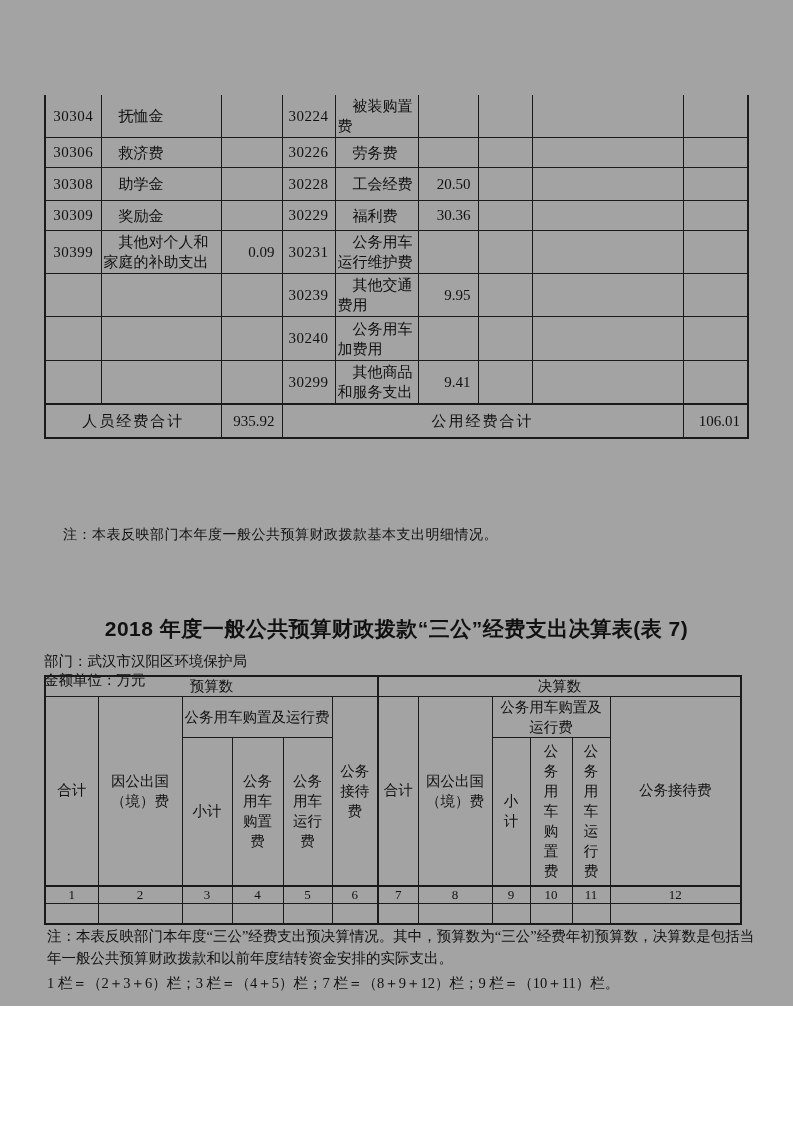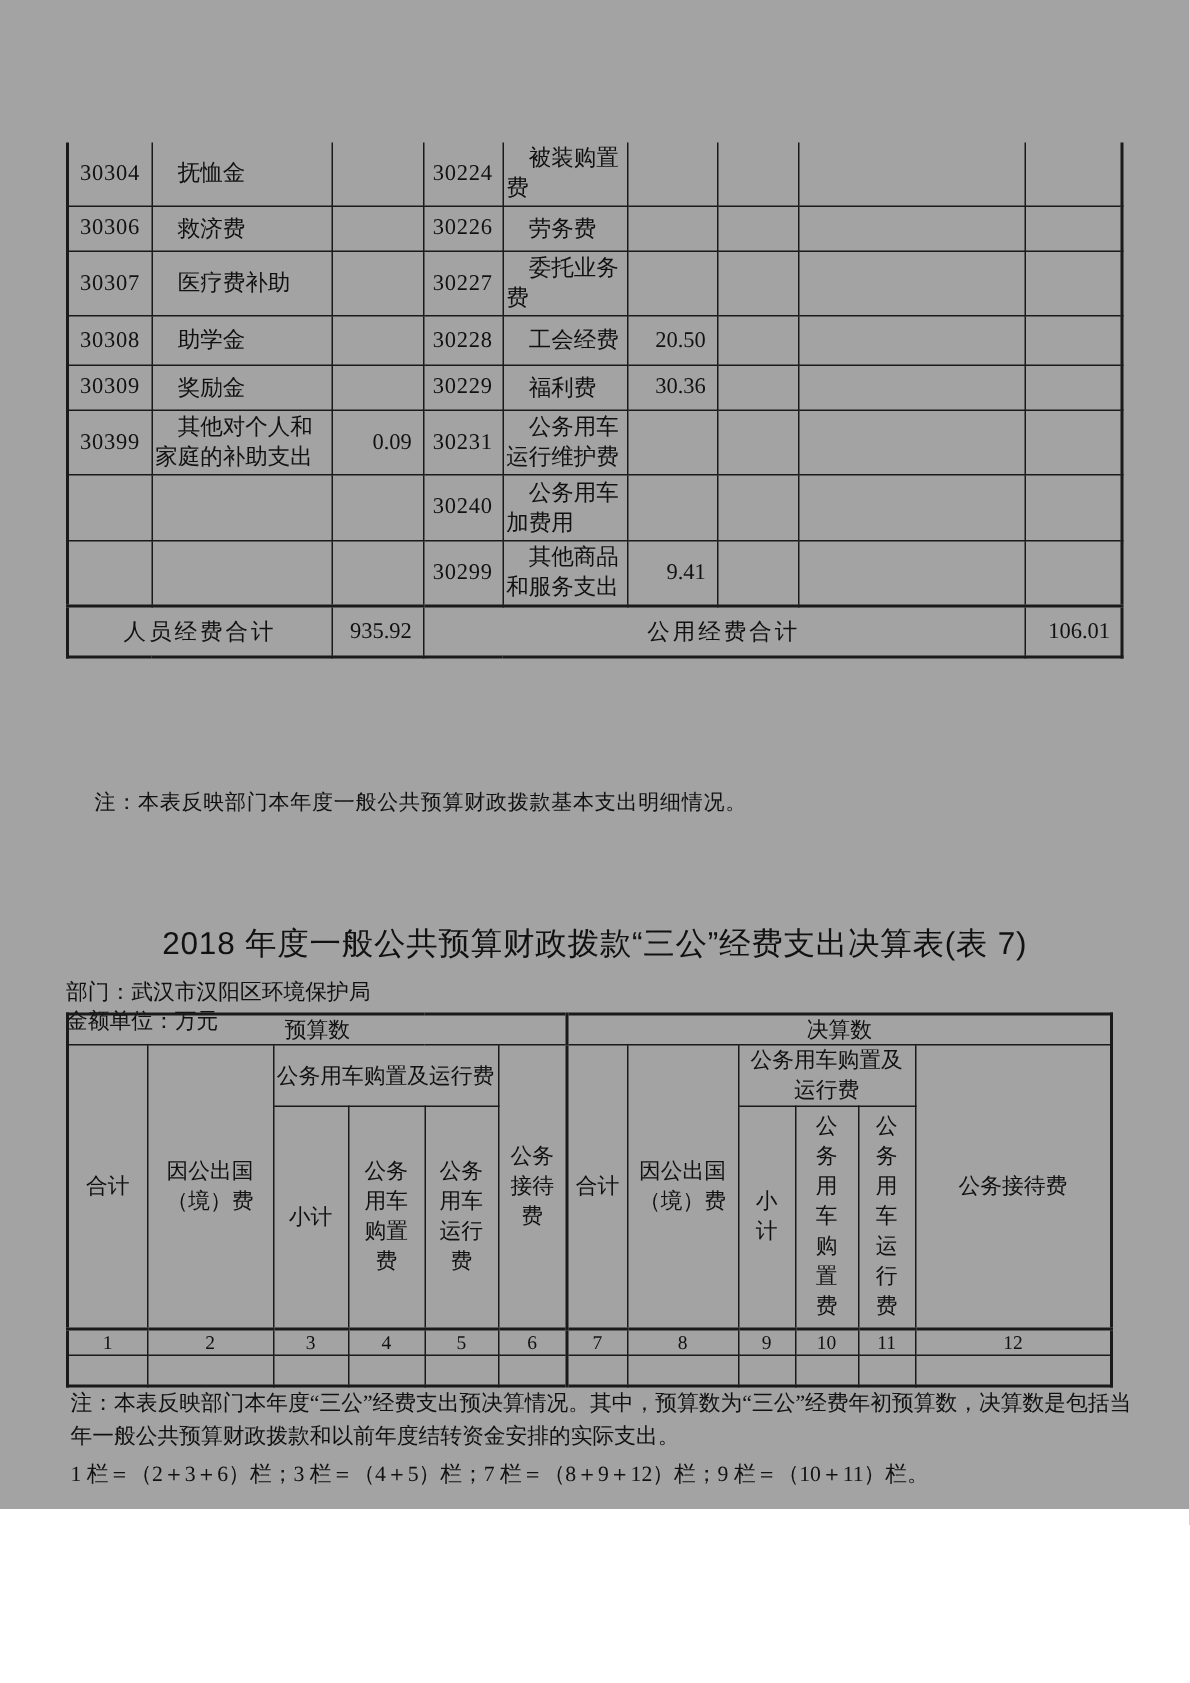--- a/index.html
+++ b/index.html
@@ -43,21 +43,21 @@
   td.total-label { text-align: center; letter-spacing: 2px; }
 
   
   .note1 { position: absolute; left: 47px; top: 526px; font-size: 14px; letter-spacing: 0.5px; margin-left: 16px; }
 
   
   .title {
     position: absolute; left: 0; top: 615px; width: 793px;
     text-align: center;
     font-family: "Liberation Sans", "DejaVu Sans", sans-serif;
-    font-weight: normal;
+    font-weight: bold;
     font-size: 21px;
     letter-spacing: 0.5px;
   }
   .dept-line {
     position: absolute; left: 44px; top: 652px; width: 703px;
     display: flex; justify-content: space-between;
     font-size: 14.5px;
     flex-direction: column;
   }
 
@@ -115,32 +115,20 @@
         <td class="code">30306</td>
         <td class="name">救济费</td>
         <td class="val"></td>
         <td class="code">30226</td>
         <td class="name">劳务费</td>
         <td class="val"></td>
         <td class="blank"></td>
         <td class="blank"></td>
         <td class="blank"></td>
       </tr>
-      <tr style="height:42px">
-        <td class="code">30307</td>
-        <td class="name">医疗费补助</td>
-        <td class="val"></td>
-        <td class="code">30227</td>
-        <td class="name">委托业务
-费</td>
-        <td class="val"></td>
-        <td class="blank"></td>
-        <td class="blank"></td>
-        <td class="blank"></td>
-      </tr>
       <tr style="height:33px">
         <td class="code">30308</td>
         <td class="name">助学金</td>
         <td class="val"></td>
         <td class="code">30228</td>
         <td class="name">工会经费</td>
         <td class="val">20.50</td>
         <td class="blank"></td>
         <td class="blank"></td>
         <td class="blank"></td>
@@ -158,20 +146,32 @@
       </tr>
       <tr style="height:42px">
         <td class="code">30399</td>
         <td class="name">其他对个人和
 家庭的补助支出</td>
         <td class="val">0.09</td>
         <td class="code">30231</td>
         <td class="name">公务用车
 运行维护费</td>
         <td class="val"></td>
+        <td class="blank"></td>
+        <td class="blank"></td>
+        <td class="blank"></td>
+      </tr>
+      <tr style="height:41px">
+        <td class="code"></td>
+        <td class="name"></td>
+        <td class="val"></td>
+        <td class="code">30239</td>
+        <td class="name">其他交通
+费用</td>
+        <td class="val">9.95</td>
         <td class="blank"></td>
         <td class="blank"></td>
         <td class="blank"></td>
       </tr>
       <tr style="height:44px">
         <td class="code"></td>
         <td class="name"></td>
         <td class="val"></td>
         <td class="code">30240</td>
         <td class="name">公务用车

